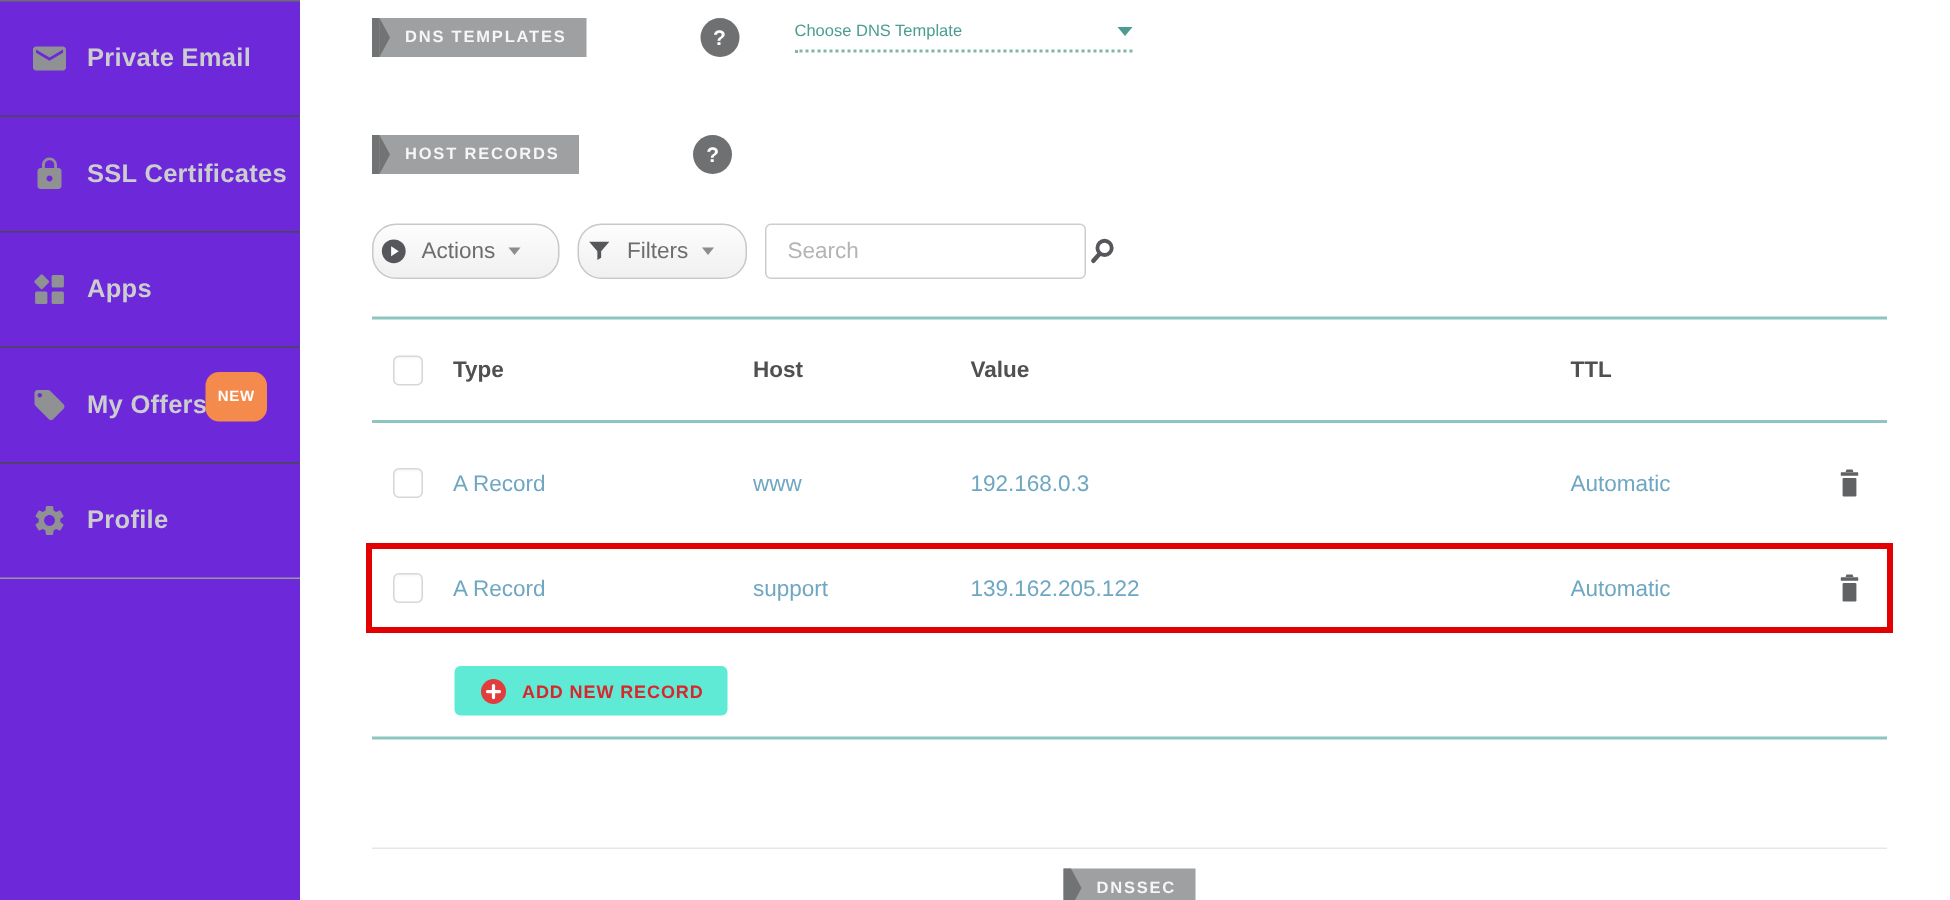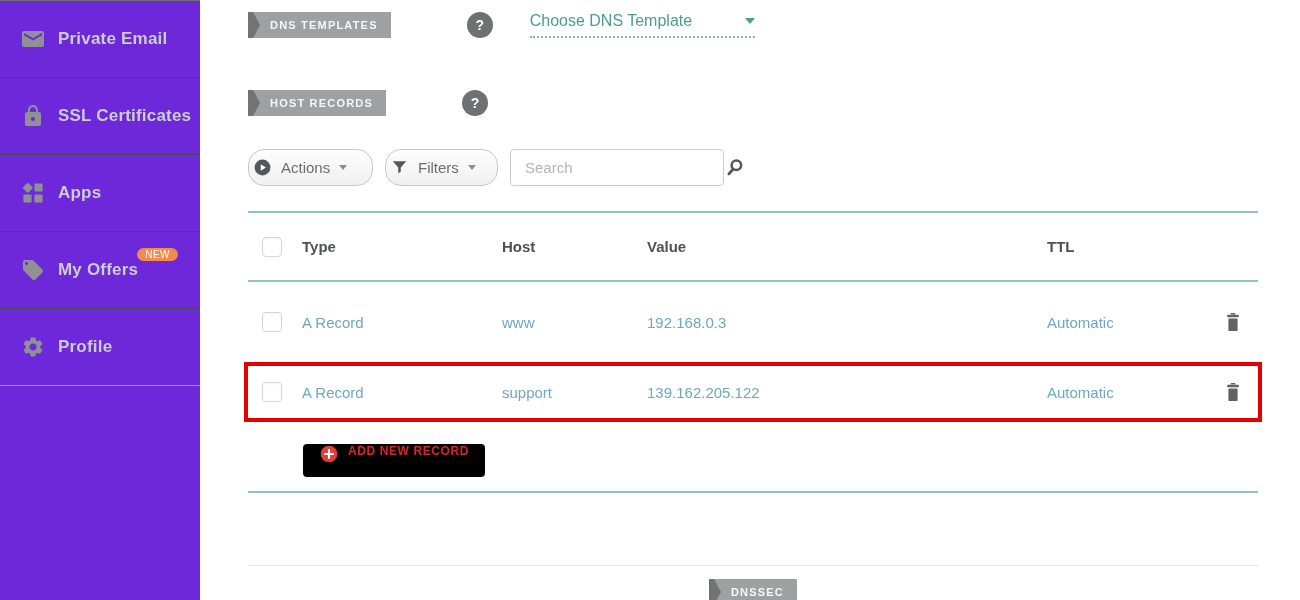--- a/index.html
+++ b/index.html
@@ -10,22 +10,22 @@
   .sidebar { position:absolute; left:0; top:0; width:200px; height:600px;
              background:#6d28d9; border-top:1px solid #6b6d6f; }
   .side-item { height:77px; display:flex; align-items:center; padding-left:20px;
                border-bottom:1px solid #47494b; position:relative; cursor:pointer; }
   .side-item .icn { width:26px; height:26px; margin-right:12px; flex:0 0 26px;
                     display:flex; align-items:center; justify-content:center; }
   .side-item .icn svg { width:24px; height:24px; fill:#8f9193; }
   .side-label { color:#cbcdcf; font-size:17px; font-weight:bold; letter-spacing:.2px; }
   .side-item.last { border-bottom:1px solid #97999b; }
   .badge-new { position:absolute; top:16px; right:22px; background:#f48a4c; color:#fff;
-               font-size:10px; font-weight:normal; letter-spacing:.5px;
-               padding:1px 8px; border-radius:9px; }
+               font-size:10px; font-weight:bold; letter-spacing:.5px;
+               padding:11px 8px; border-radius:9px; }
 
   
   .main { position:absolute; left:200px; top:0; width:1100px; height:600px;
           background:#fff; padding:0 42px 0 48px; }
 
   
   .ribbon { position:relative; height:26px; background:#9ea0a2; color:#f5f6f7;
             font-size:11px; font-weight:bold; letter-spacing:1.2px;
             display:inline-flex; align-items:center; padding:0 13px 0 22px; }
   .ribbon::before { content:""; position:absolute; left:0; top:0; width:5px; height:26px;
@@ -36,21 +36,21 @@
 
   .help { width:26px; height:26px; border-radius:50%; background:#6e7072; color:#fff;
           font-size:14px; font-weight:bold; display:flex; align-items:center;
           justify-content:center; cursor:pointer; flex:0 0 26px; }
 
   .row-flex { display:flex; align-items:center; }
 
   .sec-templates { margin-top:12px; }
   .sec-templates .help { margin-left:76px; }
   .dns-dropdown { margin-left:37px; width:225px; display:flex; align-items:center;
-                  justify-content:space-between; color:#4a9d90; font-size:16px;
+                  justify-content:space-between; color:#4a9d90; font-size:11px;
                   border-bottom:2px dotted #7fb5ab; padding-bottom:6px; cursor:pointer; }
   .caret-teal { width:0; height:0; border-left:5px solid transparent;
                 border-right:5px solid transparent; border-top:6px solid #4a9d90; }
 
   .sec-hostrec { margin-top:52px; }
   .sec-hostrec .help { margin-left:76px; }
 
   
   .toolbar { margin-top:33px; display:flex; align-items:center; }
   .btn { height:37px; border:1px solid #c6c8ca; border-radius:16px;
@@ -84,21 +84,21 @@
               background:#fff; box-shadow:inset 0 1px 2px rgba(0,0,0,.04); cursor:pointer; }
   .trow { display:flex; align-items:center; font-size:15px; color:#6fa6c2; }
   .trow-1 { height:80px; }
   .hl-wrap { border:4px solid #e30000; margin:0 -4px; height:60px; display:flex;
              align-items:center; }
   .hl-wrap .trow { width:100%; }
   .trash { cursor:pointer; width:24px; height:24px; }
   .trash svg { width:24px; height:24px; fill:#606264; }
 
   .add-btn { margin-top:22px; margin-left:55px; height:33px; display:inline-flex;
-             align-items:flex-start; background:#000000; border-radius:4px; padding:0 16px;
+             align-items:center; background:#5eead4; border-radius:4px; padding:0 16px;
              cursor:pointer; }
   .add-btn svg { width:20px; height:20px; margin-right:9px; }
   .add-btn span { color:#d9262c; font-size:12px; font-weight:bold; letter-spacing:.6px; }
   .table-bottom { margin-top:14px; border-top:2px solid #8ec6bf; }
 
   .section-divider { margin-top:72px; border-top:1px solid #e5e7e9; }
 
   
   .sec-dnssec { margin-top:13px;flex-direction:column; }
   .sec-dnssec .help { margin-left:125px; }

